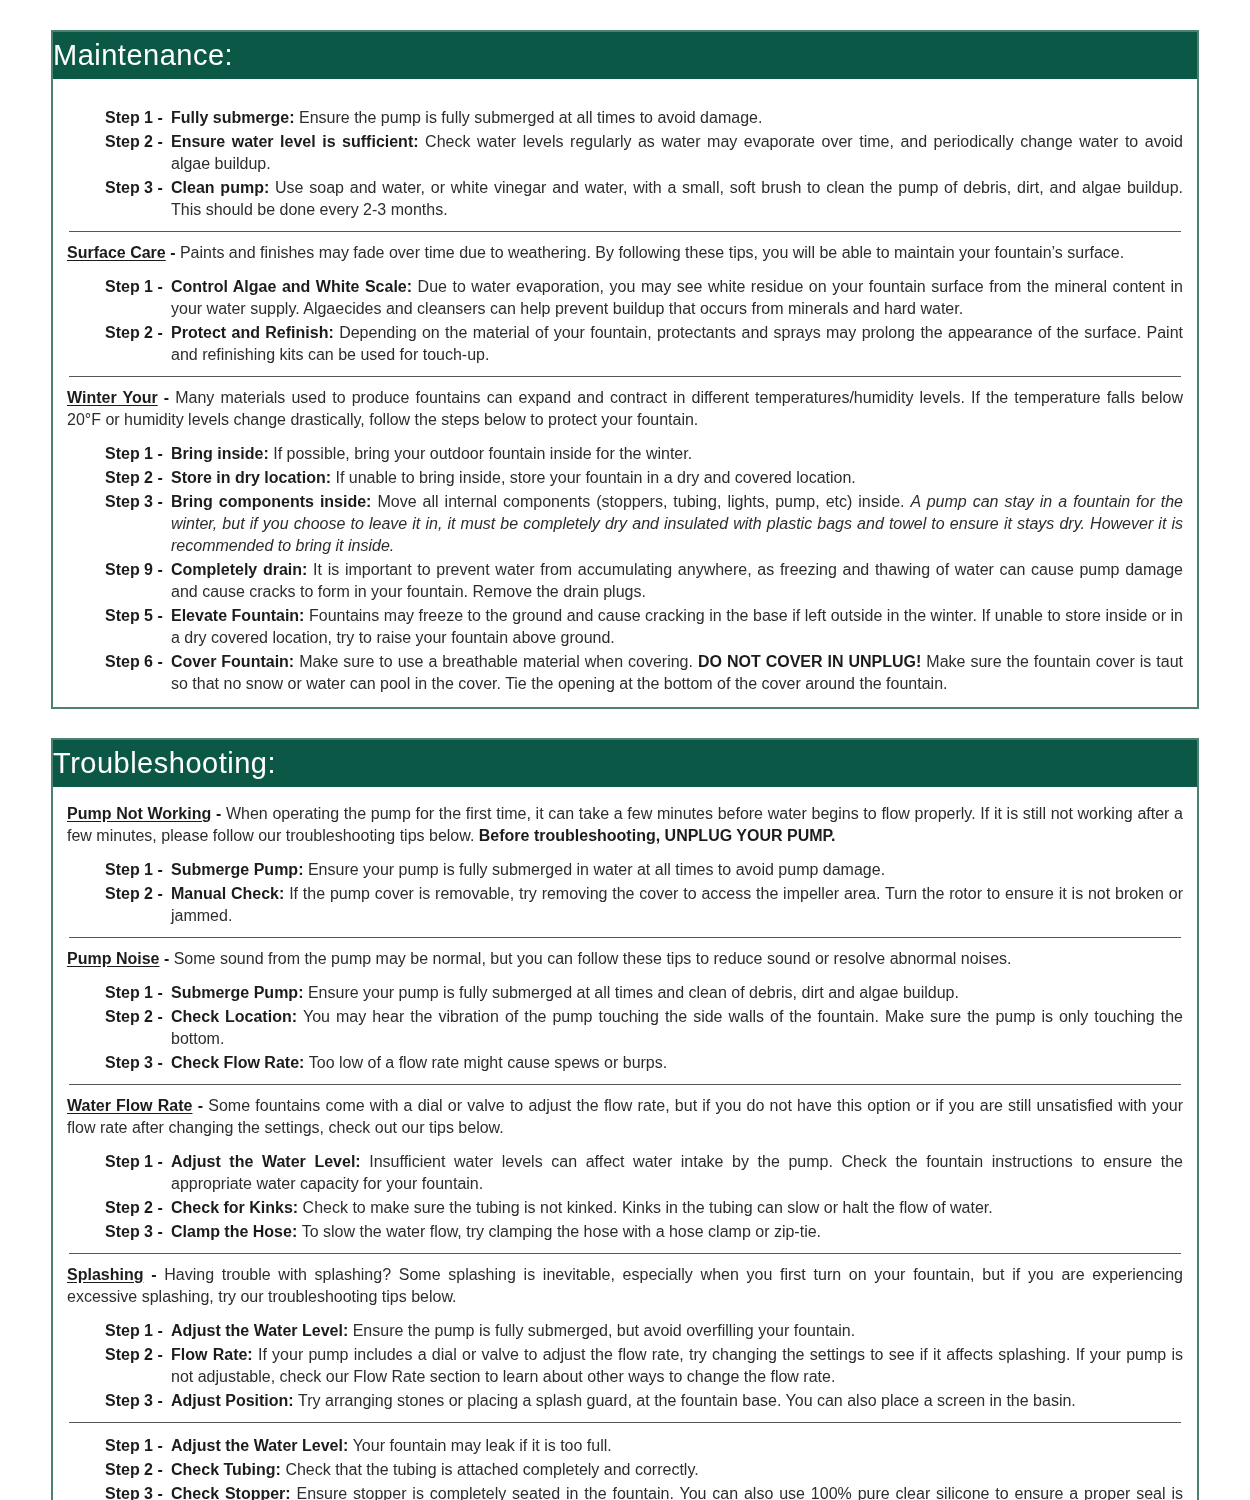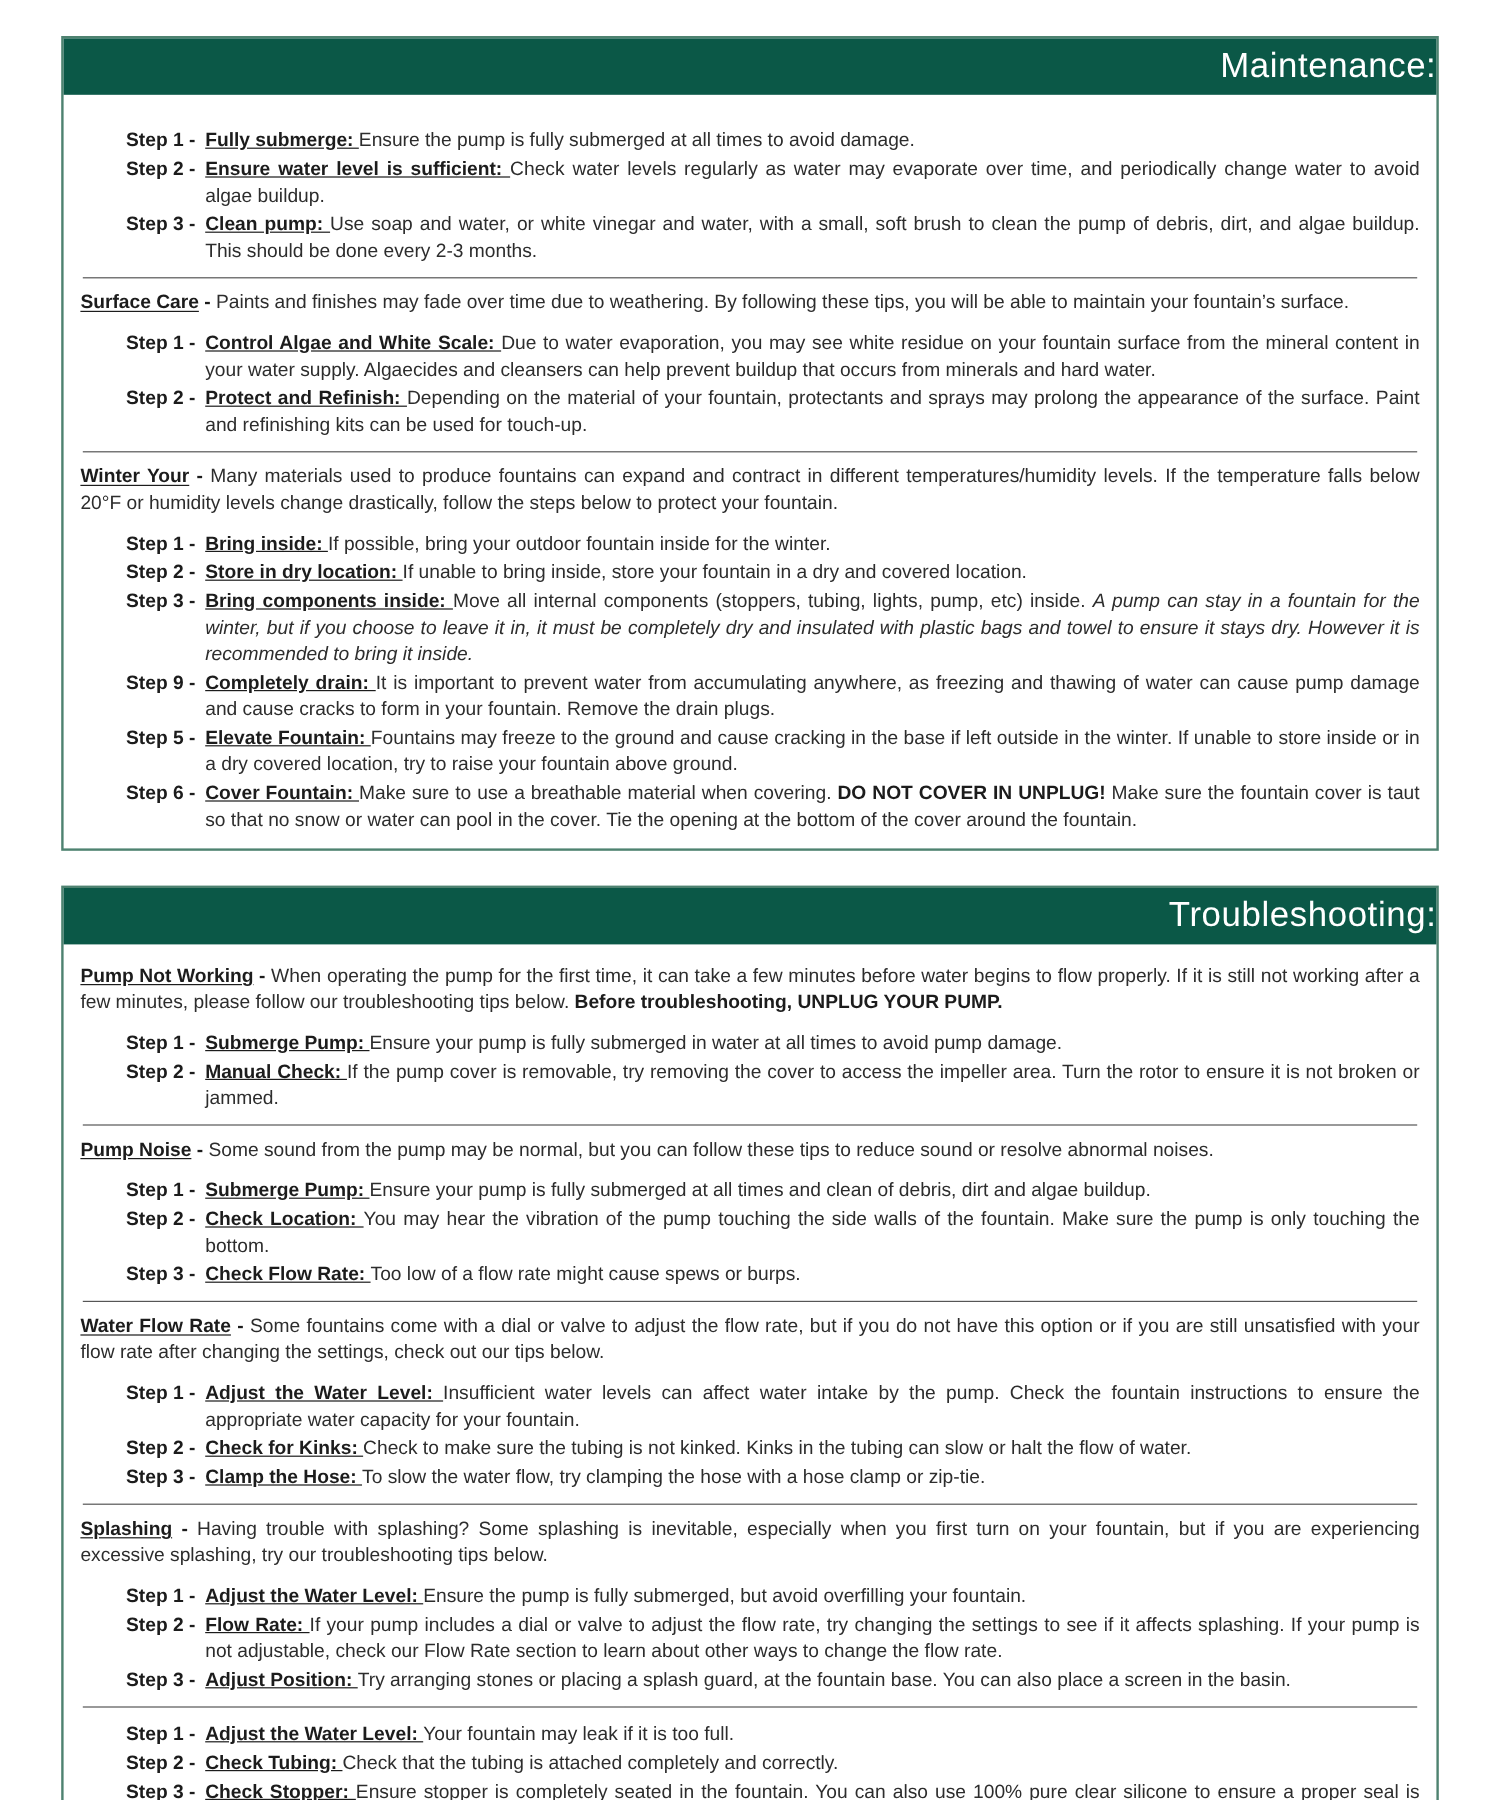--- a/index.html
+++ b/index.html
@@ -11,42 +11,42 @@
   }
   .panel {
     margin:30px 51px 0 51px;
     border:2px solid #4e8270;
     background:#fff;
   }
   .panel + .panel { margin-top:29px; }
   .panel-header {
     background:#0b5847;
     height:47px;
-    display:flex; align-items:center; justify-content:flex-end;
+    display:flex; align-items:center; justify-content:flex-start;
   }
   .panel-title {
     margin:0; color:#ffffff;
     font-size:29px; font-weight:400; letter-spacing:0.5px;
   }
   .panel-body {
     padding:16px 14px 12px 14px;
     font-size:16px; line-height:22px;
   }
   .topic-intro { margin:0; text-align:justify; }
   .topic-heading {
     font-weight:700; color:#1c1c1c;
     text-decoration:underline; text-underline-offset:2px;
   }
   .b { font-weight:700; color:#1c1c1c; }
   .i { font-style:italic; }
   .steps { padding-left:38px; margin-top:12px; }
   .step { display:flex; margin-top:2px; }
   .step-label { flex:0 0 66px; font-weight:700; color:#1c1c1c; }
   .step-body { flex:1; text-align:justify; }
-  .step-title { font-weight:700; color:#1c1c1c; font-style:normal;text-decoration:underline; }
+  .step-title { font-weight:700; color:#1c1c1c; font-style:normal; }
   hr.divider {
     border:none; border-top:1.5px solid #565656;
     margin:10px 2px 10px 2px;
   }
 </style>
 </head>
 <body>
 
 <main>
     <section class="panel">

